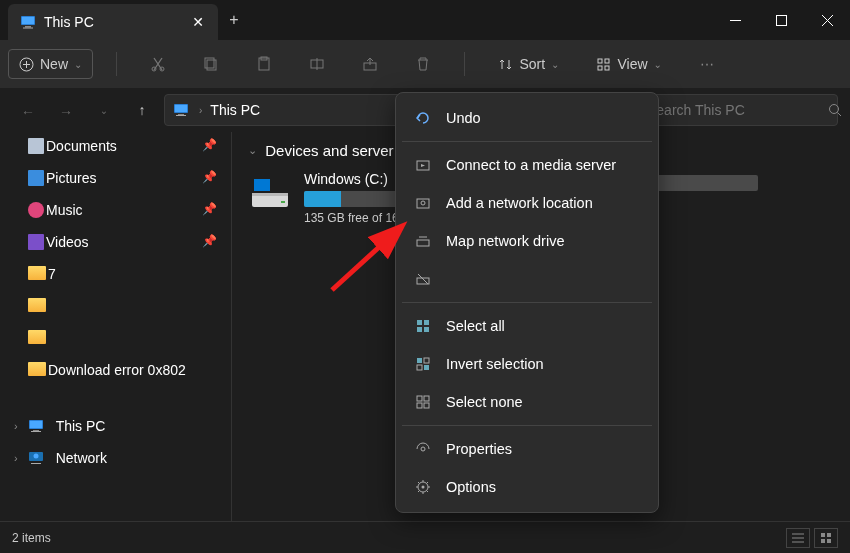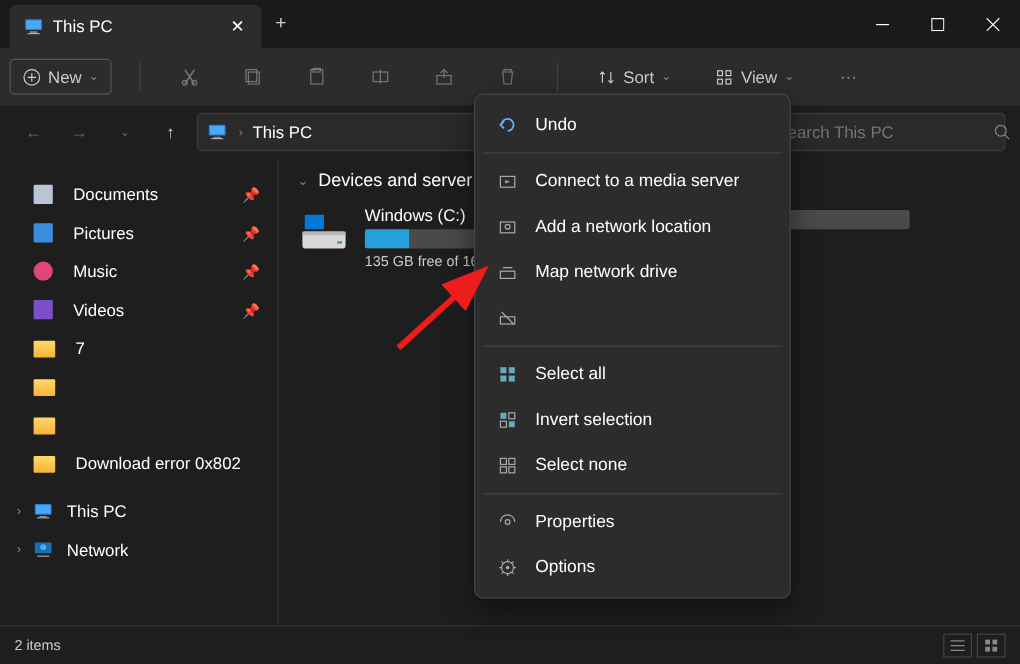--- a/index.html
+++ b/index.html
@@ -21,21 +21,21 @@
 .addrbar { height:44px; background:#1e1e1e; display:flex; align-items:center; padding:0 12px; gap:6px; }
 .nav-btn { width:32px; height:32px; display:flex; align-items:center; justify-content:center; color:#ccc; cursor:pointer; }
 .nav-btn.dim { color:#666; }
 .addr-box { flex:1; height:32px; background:#2a2a2a; border:1px solid #3a3a3a; border-radius:4px; display:flex; align-items:center; padding:0 8px; gap:8px; }
 .addr-chev { color:#888; font-size:10px; }
 .search-box { width:200px; height:32px; background:#2a2a2a; border:1px solid #3a3a3a; border-radius:4px; display:flex; align-items:center; padding:0 8px; color:#888; }
 .search-box input { background:transparent; border:none; color:#888; outline:none; flex:1; font-size:14px; }
 .search-icon { width:16px; }
 .content { display:flex; height:calc(100% - 40px - 48px - 44px - 28px); background:#1e1e1e; }
 .sidebar { width:232px; background:#1e1e1e; border-right:1px solid #333; padding:6px 0; overflow:hidden; }
-.side-item { display:flex; align-items:flex-end; height:32px; padding:0 14px 0 28px; gap:17px; cursor:pointer; white-space:nowrap; }
+.side-item { display:flex; align-items:flex-start; height:32px; padding:0 14px 0 28px; gap:2px; cursor:pointer; white-space:nowrap; }
 .side-item .pin { margin-left:auto; color:#888; font-size:12px; }
 .side-group { margin-top:16px; }
 .side-group-item { display:flex; align-items:center; height:32px; padding:0 14px; gap:10px; cursor:pointer; }
 .side-chev { color:#888; font-size:11px; }
 .folder-icon { width:18px; height:14px; display:inline-block; }
 .fi-yellow { background:linear-gradient(#ffd968,#f7b23b); border-radius:1px; }
 .fi-doc { width:16px; height:16px; background:#b8c5d6; border-radius:1px; }
 .fi-pic { width:16px; height:16px; background:#3a8dde; border-radius:1px; }
 .fi-music { width:16px; height:16px; background:#e0457b; border-radius:50%; }
 .fi-video { width:16px; height:16px; background:#7b4fc9; border-radius:1px; }
@@ -46,21 +46,21 @@
 .drive { display:flex; gap:12px; width:240px; }
 .drive-icon { width:44px; height:44px; }
 .drive-info { flex:1; }
 .drive-name { font-size:14px; margin-bottom:4px; }
 .drive-bar { height:16px; background:#4a4a4a; border-radius:2px; overflow:hidden; margin-bottom:4px; position:relative; }
 .drive-fill { height:100%; background:#26a0da; }
 .drive-free { font-size:12px; color:#ccc; }
 .statusbar { position:absolute; bottom:0; left:0; right:0; height:32px; background:#1e1e1e; border-top:1px solid #333; display:flex; align-items:center; padding:0 12px; font-size:12px; color:#ccc; }
 .status-right { margin-left:auto; display:flex; gap:4px; }
 .view-toggle { width:24px; height:20px; border:1px solid #444; display:flex; align-items:center; justify-content:center; cursor:pointer; }
-.context-menu { position:absolute; left:395px; top:78px; width:264px; background:#2c2c2c; border:1px solid #444; border-radius:8px; padding:6px; box-shadow:0 8px 24px rgba(0,0,0,.5); z-index:10; }
+.context-menu { position:absolute; left:395px; top:92px; width:264px; background:#2c2c2c; border:1px solid #444; border-radius:8px; padding:6px; box-shadow:0 8px 24px rgba(0,0,0,.5); z-index:10; }
 .ctx-item { display:flex; align-items:center; gap:14px; height:38px; padding:0 12px; border-radius:4px; cursor:pointer; font-size:14.5px; }
 .ctx-sep { height:1px; background:#444; margin:4px 0; }
 .ctx-icon { width:18px; height:18px; display:flex; align-items:center; justify-content:center; color:#aaa; }
 .arrow { position:absolute; left:322px; top:200px; z-index:20; pointer-events:none; }
 svg { display:block; }
 </style>
 </head>
 <body>
 
 <div class="titlebar">

